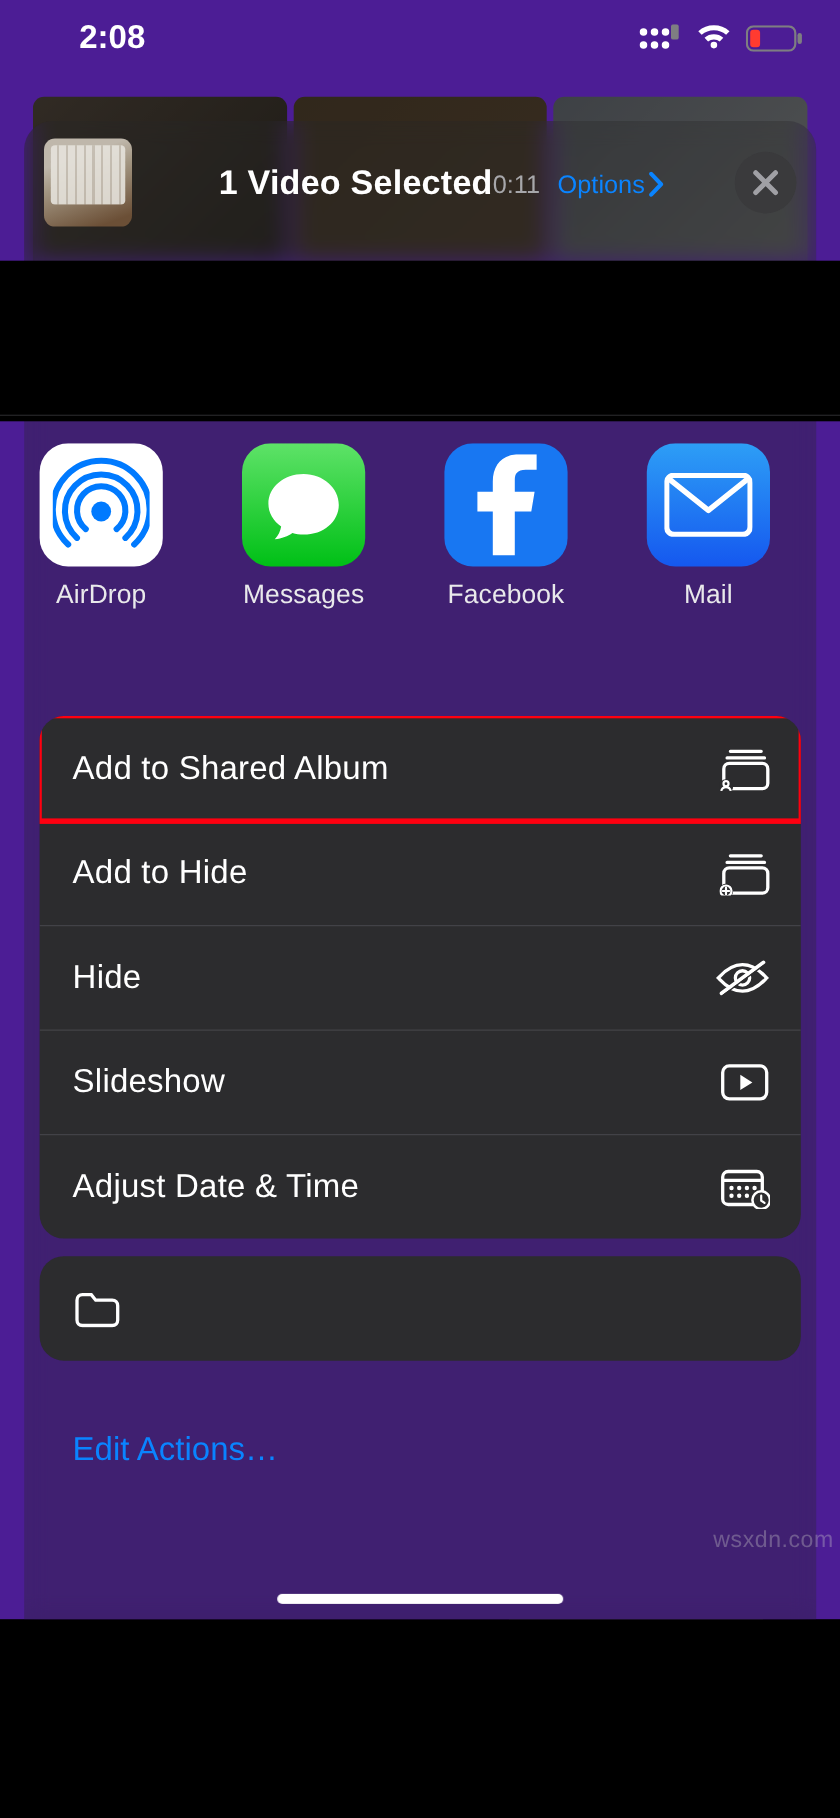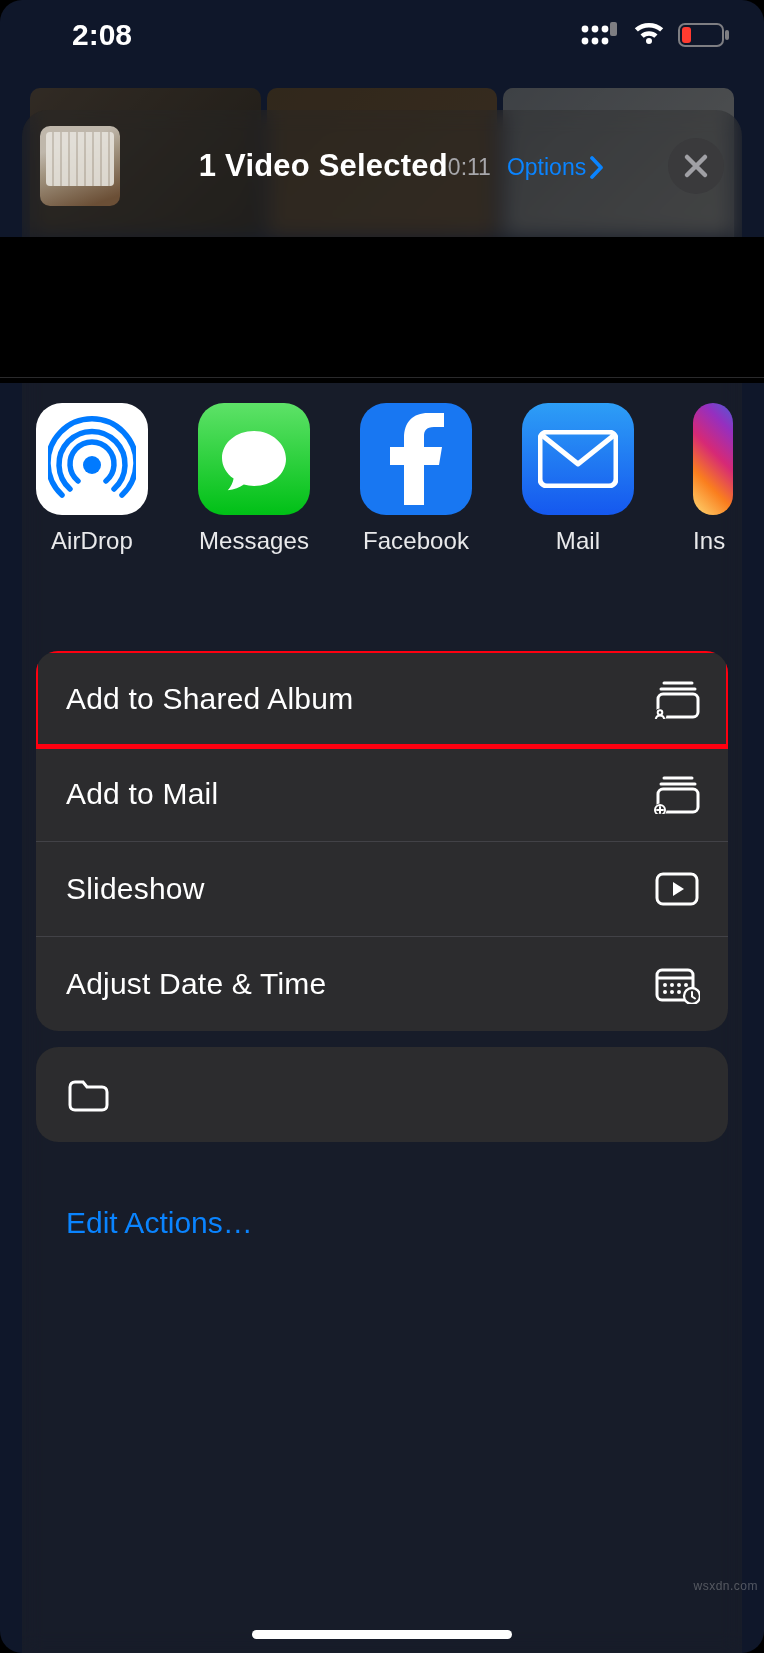--- a/index.html
+++ b/index.html
@@ -1,17 +1,17 @@
 <!DOCTYPE html>
 <html><head>
 <meta charset="utf-8">
 <style>
   * { box-sizing: border-box; margin: 0; padding: 0; }
   html, body { width: 764px; height: 1653px; overflow: hidden; background: #000; font-family: -apple-system, "Helvetica Neue", Helvetica, Arial, sans-serif; -webkit-font-smoothing: antialiased; }
-  .screen { width: 764px; height: 1653px; background: #0f172a; position: relative; color: #fff; border-radius: 22px; }
+  .screen { width: 764px; height: 1472px; background: #4c1d95; position: relative; color: #fff; }
 
   
   .status-bar { height: 70px; display: flex; align-items: center; justify-content: space-between; padding: 0 34px 0 72px; font-size: 30px; font-weight: 600; }
   .status-right { display: flex; align-items: center; gap: 12px; }
   .status-right svg { display: block; }
 
   
   .strip-area { position: absolute; left: 0; right: 0; top: 80px; height: 157px; display: flex; gap: 6px; padding: 8px 30px 0; filter: brightness(0.4); }
   .strip-area .tile { flex: 1; background: linear-gradient(135deg, #7a6a5a, #4a4336); border-radius: 10px 10px 0 0; }
   .strip-area .tile.t2 { background: linear-gradient(135deg, #7a6344, #8a6c4e); }
@@ -29,21 +29,21 @@
   .header-sub { display: flex; align-items: center; gap: 16px; font-size: 23px; margin-top: 2px; }
   .duration { color: #a7a7ab; }
   .options-link { color: #0a84ff; display: flex; align-items: center; gap: 4px; }
   .close-btn { width: 56px; height: 56px; border-radius: 50%; background: #3a3a3c; display: flex; align-items: center; justify-content: center; }
   .close-btn svg { display: block; }
 
   .divider-dark { position: absolute; left: -22px; right: -22px; top: 127px; height: 146px; background: #000; }
 
   .blk3 { position: absolute; left: -22px; right: -22px; top: 267px; height: 1px; background: #2a2a2c; }
 
-  .app-row { position: absolute; left: 0; right: 0; top: 293px; display: flex; align-items: flex-end; padding-left: 14px; gap: 50px; overflow: hidden; }
+  .app-row { position: absolute; left: 0; right: 0; top: 293px; display: flex; align-items: flex-end; padding-left: 14px; gap: 72px; overflow: hidden; }
   .app { width: 122px; display: flex; flex-direction: column; align-items: center; }
   .app-icon { width: 112px; height: 112px; border-radius: 26px; display: flex; align-items: center; justify-content: center; }
   .app-label { margin-top: 12px; font-size: 24px; color: #e9e9eb; text-align: center; white-space: nowrap; letter-spacing: 0.1px;}
   .ai-airdrop { background: #fff; }
   .ai-messages { background: linear-gradient(180deg, #5ee268 0%, #00c016 100%); }
   .ai-mail { background: linear-gradient(180deg, #2d9ef6 0%, #1558ef 100%); }
   .ai-facebook { background: #1877f2; }
   .ai-insta { background: linear-gradient(45deg, #feda75, #fa7e1e 30%, #d62976 55%, #962fbf 80%, #4f5bd5); }
   .app.last .app-icon { width: 40px; }
   .app.last .app-label { width: 40px; overflow: visible; text-align: left; }
@@ -55,21 +55,21 @@
   .row { display: flex; align-items: center; justify-content: space-between; padding: 0 28px 0 30px; height: 95px; color: #fff; }
   .row .label { font-size: 30px; letter-spacing: 0.2px; }
   .row + .row { border-top: 1px solid rgba(120,120,128,0.3); }
   .row svg { display: block; flex-shrink: 0; }
   .row.highlight { outline: 5px solid #ff0010; outline-offset: -2.5px; position: relative; z-index: 2; border-radius: 0; }
 
   .edit-actions { margin-top: 64px; padding-left: 30px; color: #0a84ff; font-size: 30px; }
 
   .home-indicator { position: absolute; bottom: 14px; left: 50%; transform: translateX(-50%); width: 260px; height: 9px; border-radius: 5px; background: #fff; }
 
-  .watermark { position: absolute; right: 6px; bottom: 60px; font-size: 12px; color: rgba(200,200,200,0.35); letter-spacing: 0.5px; }
+  .watermark { position: absolute; right: 6px; bottom: 60px; font-size: 21px; color: rgba(200,200,200,0.35); letter-spacing: 0.5px; }
 </style>
 </head>
 <body>
 
 <div class="screen">
 
   <div class="status-bar">
     <div>2:08</div>
     <div class="status-right">
       <svg width="40" height="26" viewBox="0 0 40 26">
@@ -174,27 +174,36 @@
           <span class="label">Add to Shared Album</span>
           <svg width="46" height="40" viewBox="0 0 46 40">
               <path d="M10 4h28M7 10h34" stroke="#fff" stroke-width="3" stroke-linecap="round"></path>
               <rect x="4" y="15" width="40" height="23" rx="5" fill="none" stroke="#fff" stroke-width="3"></rect>
               <circle cx="6" cy="36" r="6.5" fill="#2c2c2e"></circle>
               <circle cx="6" cy="33.5" r="2.3" fill="none" stroke="#fff" stroke-width="2"></circle>
               <path d="M1.7 40a4.4 4.4 0 0 1 8.6 0" fill="none" stroke="#fff" stroke-width="2"></path>
             </svg>
         </div>
         <div class="row">
-          <span class="label">Add to Mail</span>
+          <span class="label">Add to Hide</span>
           <svg width="46" height="40" viewBox="0 0 46 40">
               <path d="M10 4h28M7 10h34" stroke="#fff" stroke-width="3" stroke-linecap="round"></path>
               <rect x="4" y="15" width="40" height="23" rx="5" fill="none" stroke="#fff" stroke-width="3"></rect>
               <circle cx="6" cy="36" r="6.5" fill="#2c2c2e"></circle>
               <circle cx="6" cy="36" r="5" fill="none" stroke="#fff" stroke-width="2"></circle>
               <path d="M6 33v6M3 36h6" stroke="#fff" stroke-width="2" stroke-linecap="round"></path>
+            </svg>
+        </div>
+        <div class="row">
+          <span class="label">Hide</span>
+          <svg width="50" height="36" viewBox="0 0 50 36">
+              <path d="M25 6C13 6 5 16 3 18c2 2 10 12 22 12s20-10 22-12c-2-2-10-12-22-12z" fill="none" stroke="#fff" stroke-width="3"></path>
+              <circle cx="25" cy="18" r="6.5" fill="none" stroke="#fff" stroke-width="3"></circle>
+              <path d="M6 32L44 4" stroke="#fff" stroke-width="3.5" stroke-linecap="round"></path>
+              <path d="M6 32L44 4" stroke="#2c2c2e" stroke-width="1.2" stroke-linecap="round" transform="translate(1.6 1.6)"></path>
             </svg>
         </div>
         <div class="row">
           <span class="label">Slideshow</span>
           <svg width="46" height="36" viewBox="0 0 46 36">
               <rect x="3" y="3" width="40" height="30" rx="6" fill="none" stroke="#fff" stroke-width="3"></rect>
               <path d="M19 11l11 7-11 7z" fill="#fff"></path>
             </svg>
         </div>
         <div class="row">

